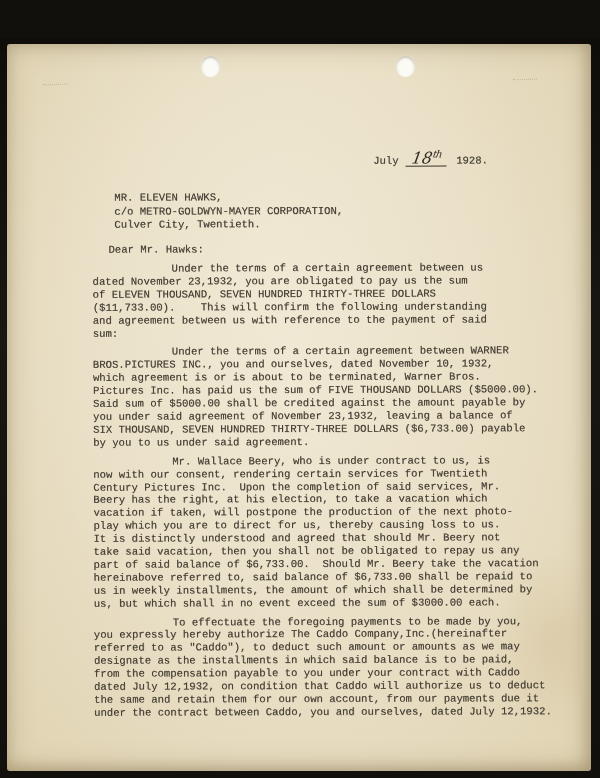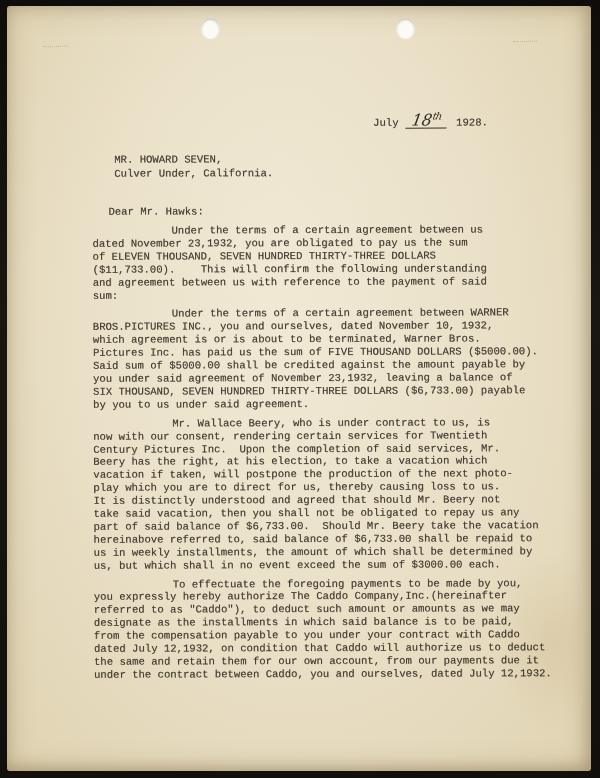--- a/index.html
+++ b/index.html
@@ -2,21 +2,21 @@
 <html><head>
 <meta charset="utf-8">
 <style>
   html, body { margin:0; padding:0; }
   body {
     width:600px; height:778px;
     background:#12100c;
     position:relative; overflow:hidden;
     font-family:"Liberation Mono", monospace;
   }
-  .scan-frame { position:absolute; inset:0; background:linear-gradient(180deg,#0e0d0a,#191712 40%,#12100c); }
+  .scan-frame { position:absolute; inset:0; background:linear-gradient(180deg,#0e0d0a,#191712 40%,#12100c);margin-top:38px; }
   .paper {
     position:absolute; left:7px; top:6px; right:9px; bottom:7px;
     background:
       radial-gradient(ellipse at 46% 32%, rgba(255,252,240,.25) 0%, rgba(255,252,240,0) 60%),
       radial-gradient(ellipse at 50% 45%, #ece3cc 0%, #e8dec4 55%, #e0d3b2 100%);
     border-radius:3px;
     box-shadow: inset 0 0 28px rgba(110,90,50,.28), inset -6px 0 14px rgba(100,80,45,.18), inset 0 -5px 12px rgba(100,80,45,.14);
   }
   .stain {
     position:absolute; right:10px; bottom:40px; width:90px; height:180px;
@@ -85,22 +85,23 @@
 
       <div class="date-line">
         <span class="typed">July</span>
         <span class="typed"> </span>
         <span class="hand-day"><span>18</span><sup>th</sup></span>
         <span class="typed"> </span>
         <span class="typed">1928.</span>
       </div>
 
       <div class="address">
-        <div class="addr-line">MR. HOWARD SEVEN,</div>
-        <div class="addr-line">Culver Under, California.</div>
+        <div class="addr-line">MR. ELEVEN HAWKS,</div>
+        <div class="addr-line">c/o METRO-GOLDWYN-MAYER CORPORATION,</div>
+        <div class="addr-line">Culver City, Twentieth.</div>
       </div>
 
       <div class="salutation">Dear Mr. Hawks:</div>
 
       <div class="letter-body" id="letter-body">
           <div class="para">
             <div class="line first">Under the terms of a certain agreement between us</div>
             <div class="line">dated November 23,1932, you are obligated to pay us the sum</div>
             <div class="line">of ELEVEN THOUSAND, SEVEN HUNDRED THIRTY-THREE DOLLARS</div>
             <div class="line">($11,733.00).    This will confirm the following understanding</div>

